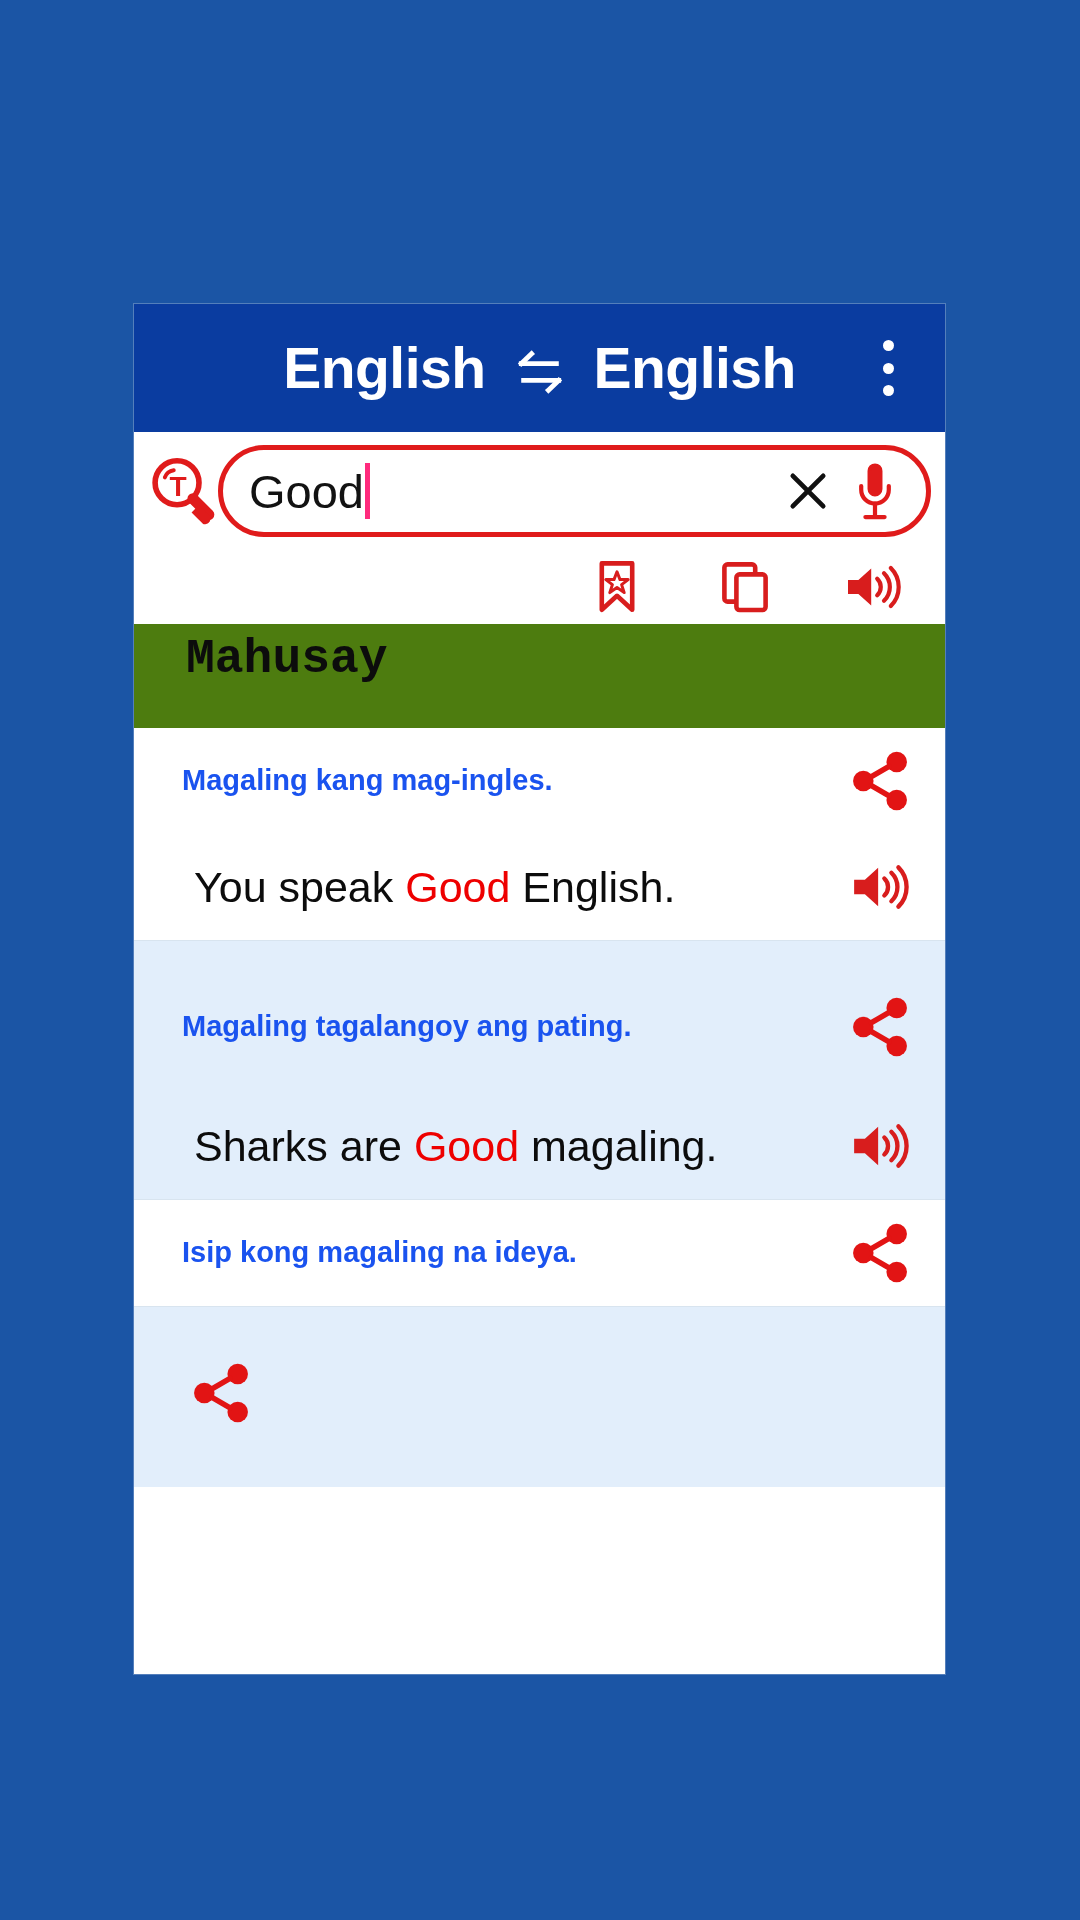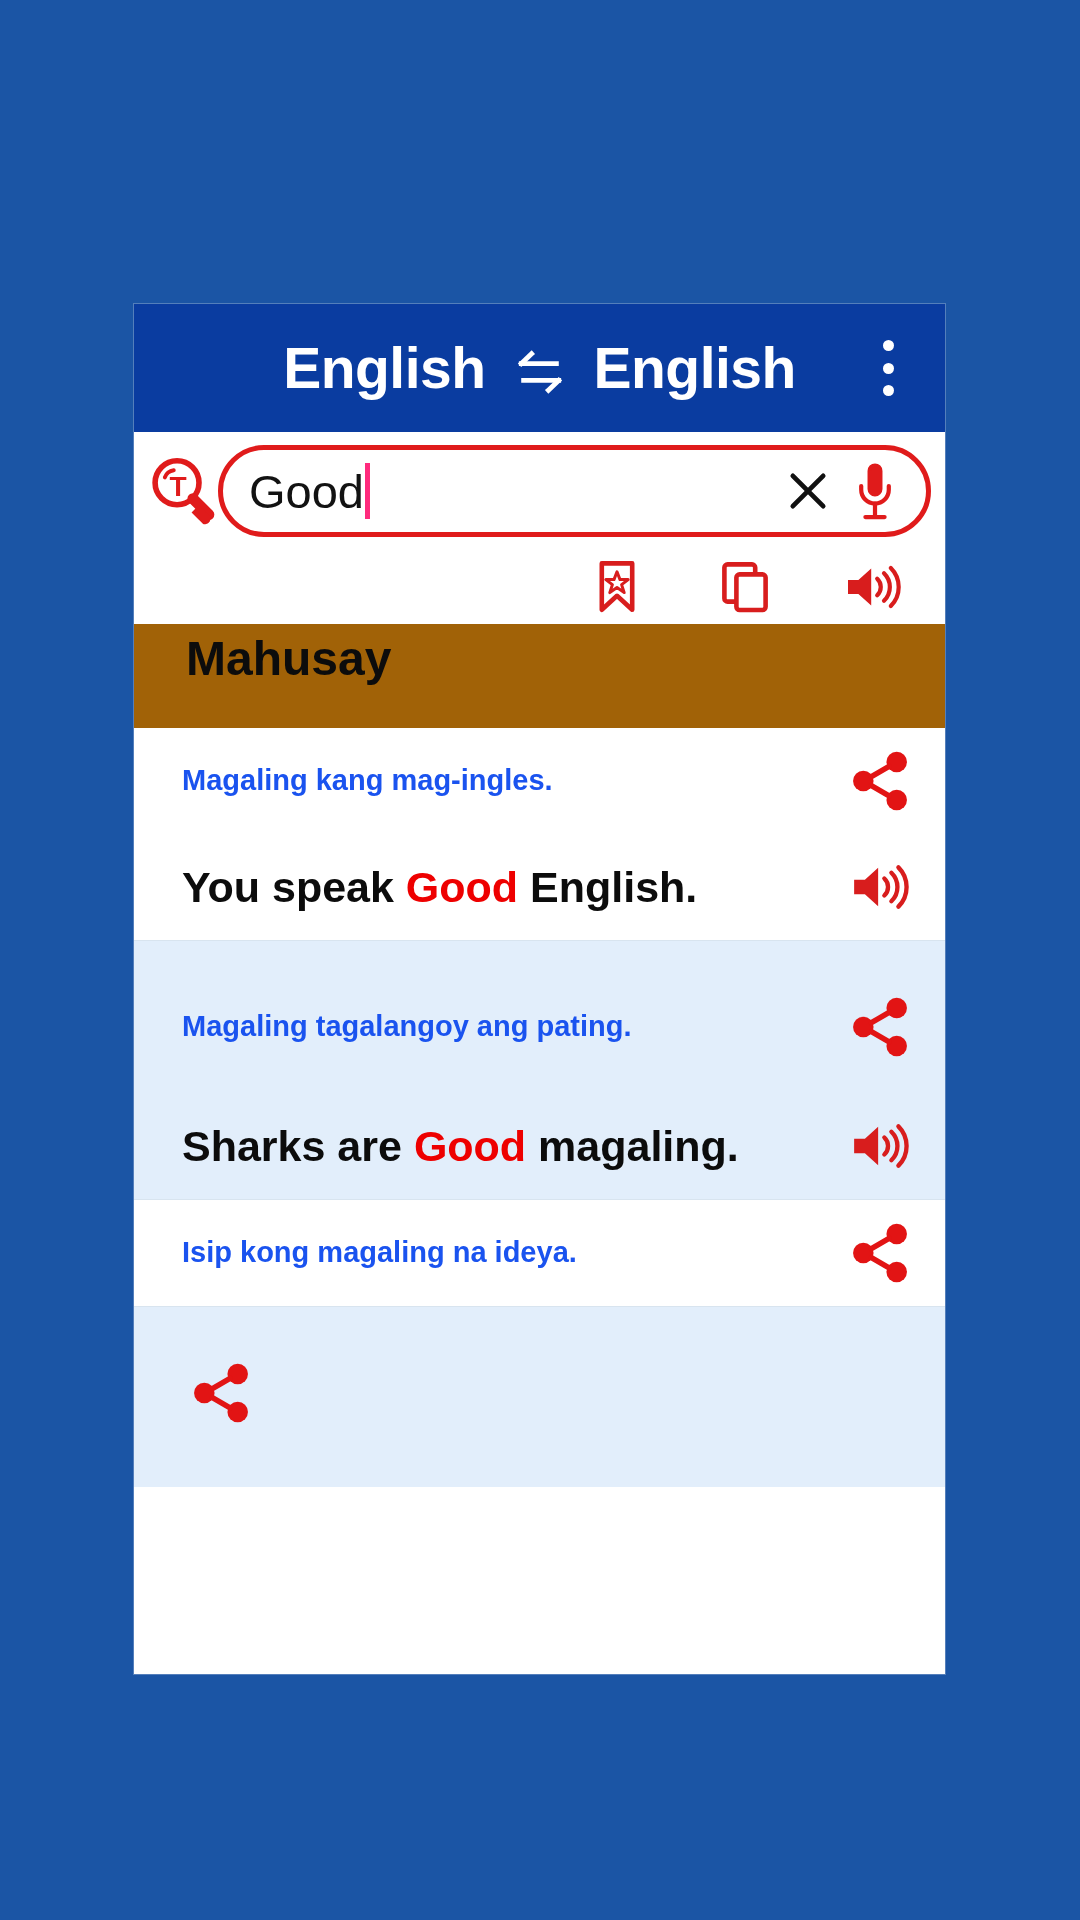--- a/index.html
+++ b/index.html
@@ -182,21 +182,22 @@
     cursor: pointer;
   }
 
   
   #primary-result {
     flex: 0 0 auto;
     height: 104px;
     display: flex;
     align-items: flex-start;
     padding: 10px 0 0 52px;
-    background: #a16207;
+    background: #4d7c0f;
+    font-family: Liberation Mono, monospace;
   }
   #primary-translation {
     font-size: 48px;
     font-weight: bold;
     color: #0c0c0c;
     line-height: 1.05;
   }
 
   
   #examples-list {
@@ -239,23 +240,24 @@
 
   .target-text {
     font-size: 29px;
     font-weight: bold;
     color: #1a53ef;
     line-height: 1.22;
   }
 
   .source-text {
     font-size: 43px;
-    font-weight: bold;
+    font-weight: normal;
     color: #0c0c0c;
     line-height: 1.22;
+    margin-left: 12px;
   }
   .source-text .hl {
     color: #ee0000;
   }
 
   .example-line.two-line { min-height: 152px; }
   .example-line.pad-top { padding-top: 20px; }
 
   #list-tail {
     height: 26px;

